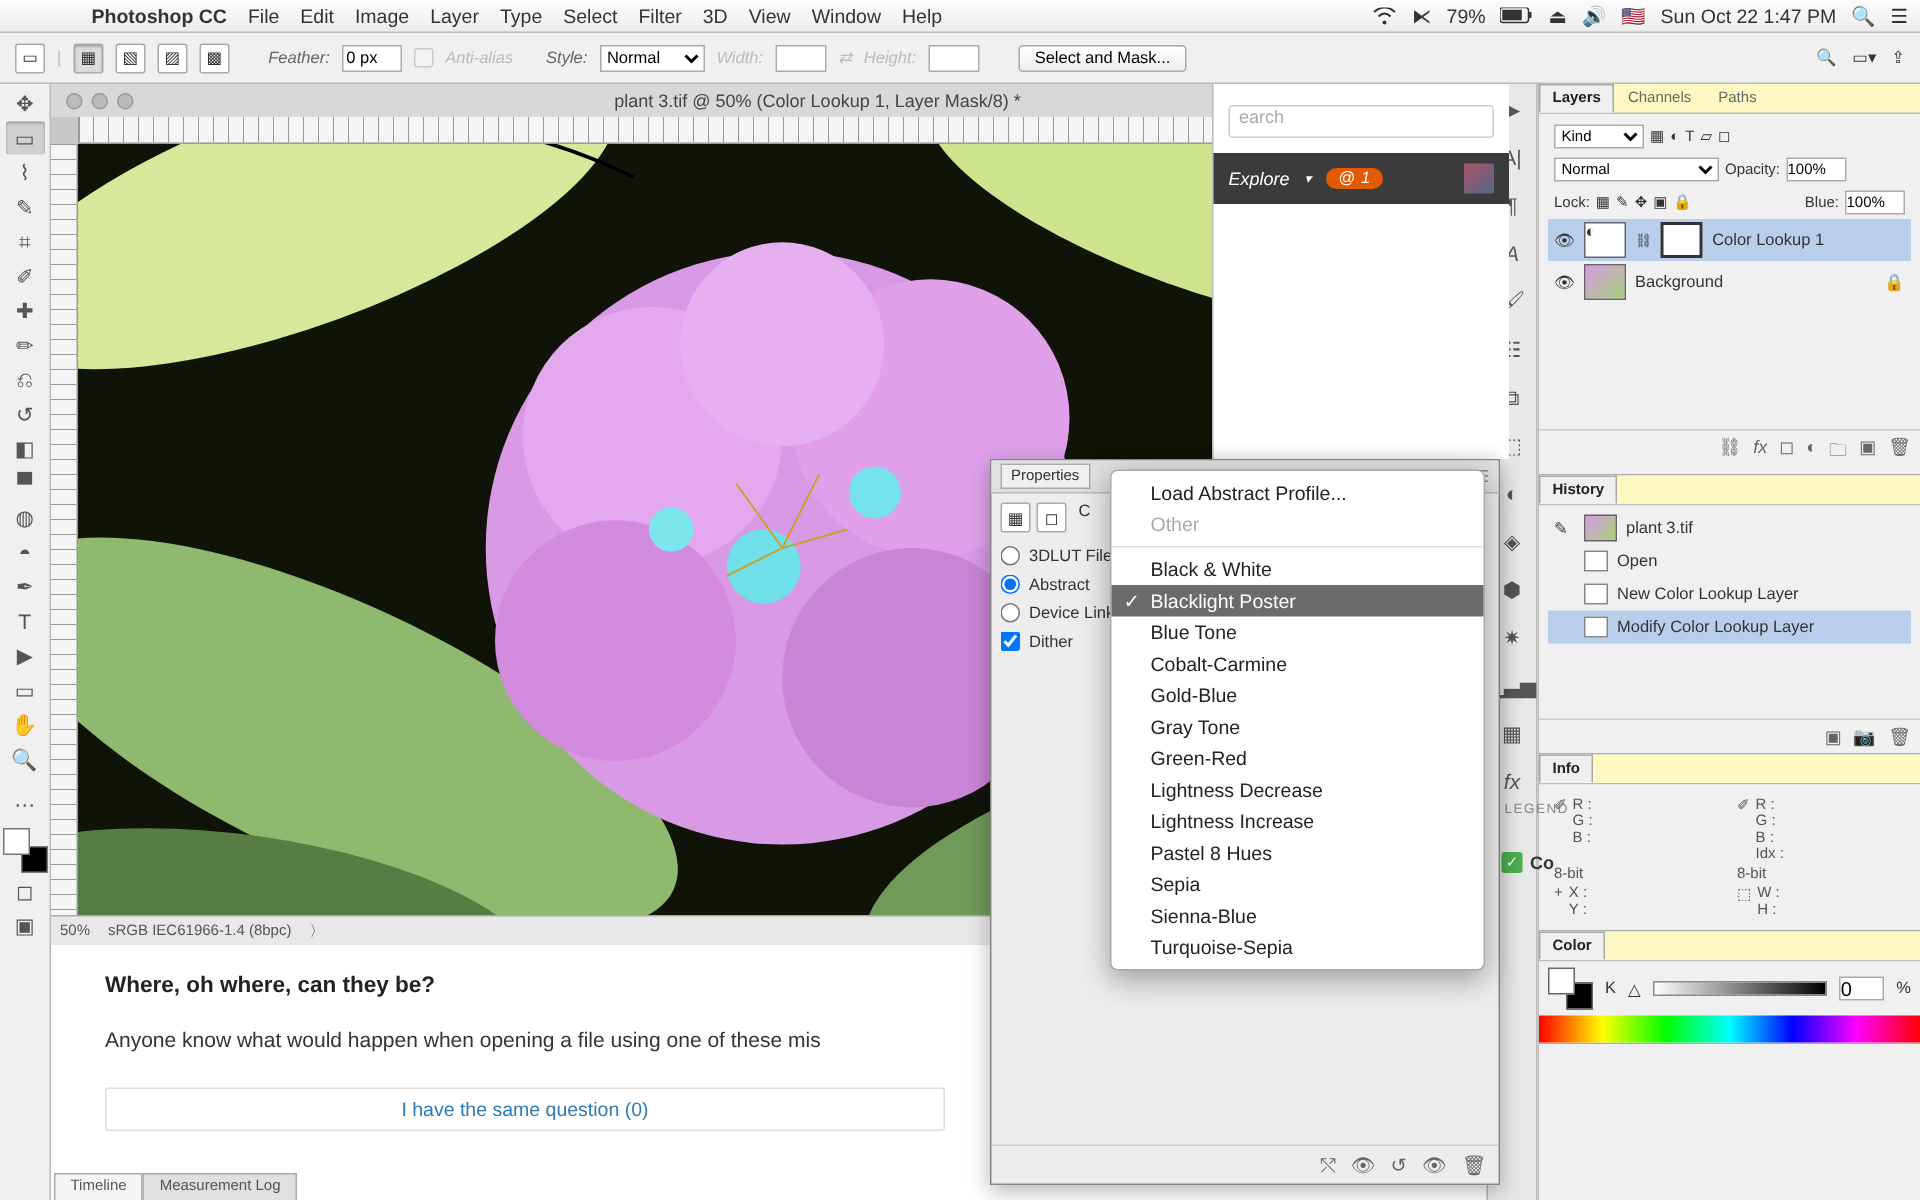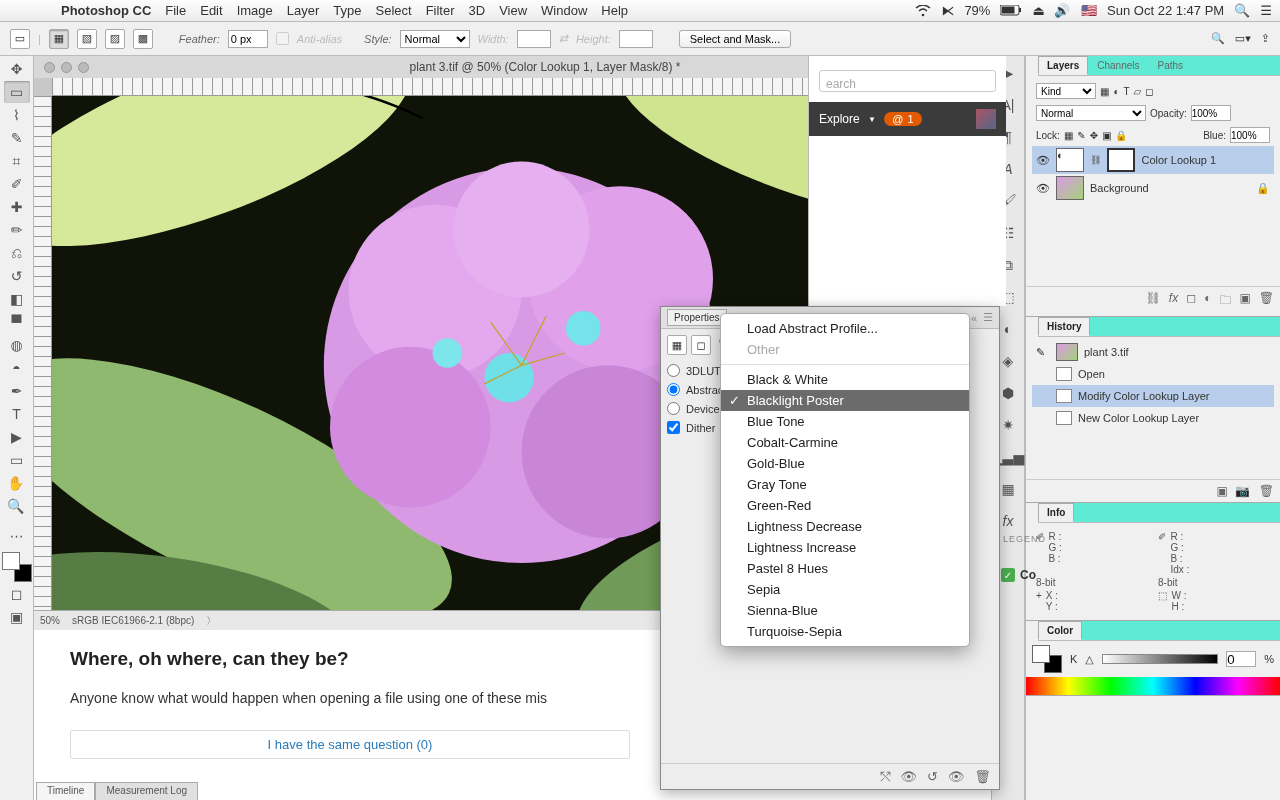--- a/index.html
+++ b/index.html
@@ -42,35 +42,35 @@
 .doc-title { flex: 1; text-align: center; font-size: 12px; color: #444; }
 .ruler-h { height: 18px; background: #f5f5f5; border-bottom: 1px solid #999; position: relative; overflow: hidden; margin-left: 18px; }
 .canvas-row { flex: 1; display: flex; overflow: hidden; }
 .ruler-v { width: 18px; background: #f5f5f5; border-right: 1px solid #999; }
 .canvas { flex: 1; background: #222; position: relative; overflow: hidden; }
 .canvas svg { width: 100%; height: 100%; }
 .statusbar { height: 20px; background: #e8e8e8; border-top: 1px solid #aaa; display: flex; align-items: center; font-size: 10px; padding: 0 6px; gap: 12px; color: #555; }
 
 
 .forum { background: #fff; padding: 18px 36px; height: 170px; }
-.forum h3 { font-size: 19px; font-weight: 700; margin-bottom: 20px; color: #222; }
+.forum h3 { font-size: 15px; font-weight: 700; margin-bottom: 20px; color: #222; }
 .forum p { font-size: 14px; color: #333; margin-bottom: 24px; }
 .forum .same-q { text-align: center; color: #2b7bb9; font-size: 13px; padding: 6px; border: 1px solid #ddd; border-radius: 2px; width: 560px; }
 
 .bottom-tabs { position: absolute; bottom: 0; left: 36px; display: flex; height: 18px; }
 .bottom-tabs .btab { padding: 2px 10px; font-size: 10px; background: #e0e0e0; border: 1px solid #aaa; border-bottom: none; color: #555; }
 .bottom-tabs .btab.active { background: #f5f5f5; }
 
 
 .rightcol { width: 255px; background: #f0f0f0; border-left: 1px solid #bbb; display: flex; flex-direction: column; font-size: 11px; }
 .iconstrip { width: 34px; background: #e8e8e8; border-left: 1px solid #bbb; border-right: 1px solid #bbb; display: flex; flex-direction: column; align-items: center; padding-top: 6px; gap: 10px; }
 .iconstrip .sicon { width: 22px; height: 22px; display: flex; align-items: center; justify-content: center; color: #555; font-size: 14px; }
 
 .panel { border-bottom: 1px solid #aaa; }
-.panel-tabs { display: flex; background: #5eead4; border-bottom: 1px solid #bbb; height: 20px; align-items: flex-end; margin-left: 12px; }
+.panel-tabs { display: flex; background: #fef9c3; border-bottom: 1px solid #bbb; height: 20px; align-items: flex-end; }
 .panel-tab { padding: 3px 8px; font-size: 10px; color: #666; border: 1px solid transparent; }
 .panel-tab.active { background: #f0f0f0; border: 1px solid #aaa; border-bottom: 1px solid #f0f0f0; color: #222; font-weight: 600; }
 .panel-body { padding: 4px 6px; background: #f0f0f0; }
 
 .layer-row { display: flex; align-items: center; height: 28px; gap: 6px; padding: 2px 4px; }
 .layer-row.sel { background: #b8ceea; }
 .eye { width: 14px; text-align: center; }
 .layer-thumb { width: 28px; height: 24px; background: #fff; border: 1px solid #666; }
 .layer-thumb.img { background: linear-gradient(135deg,#d99ae5,#a5d27a); }
 .layer-mask { width: 28px; height: 24px; background: #fff; border: 2px solid #333; }
@@ -100,31 +100,31 @@
 .props-panel { position: absolute; left: 660px; top: 306px; width: 340px; background: #ededed; border: 1px solid #888; box-shadow: 0 4px 14px rgba(0,0,0,.3); z-index: 40; }
 .props-header { display: flex; align-items: center; height: 22px; background: #e0e0e0; border-bottom: 1px solid #bbb; padding: 0 6px; }
 .props-header .ptab { font-size: 10px; padding: 2px 6px; background: #f0f0f0; border: 1px solid #aaa; }
 .props-body { padding: 6px; }
 .props-row { display: flex; align-items: center; gap: 6px; padding: 3px 0; font-size: 11px; }
 .props-row input[type=radio] { margin: 0; }
 .props-footer { display: flex; justify-content: flex-end; gap: 10px; padding: 4px 8px; border-top: 1px solid #ccc; color: #666; height: 26px; align-items: center; }
 .props-footer span { font-size: 13px; }
 
 
-.dropdown { position: absolute; left: 720px; top: 313px; width: 250px; background: #fff; border: 1px solid #aaa; border-radius: 5px; box-shadow: 0 6px 20px rgba(0,0,0,.35); z-index: 50; padding: 4px 0; }
+.dropdown { position: absolute; left: 740px; top: 313px; width: 250px; background: #fff; border: 1px solid #aaa; border-radius: 5px; box-shadow: 0 6px 20px rgba(0,0,0,.35); z-index: 50; padding: 4px 0; }
 .dd-item { padding: 3px 20px 3px 26px; font-size: 13px; color: #222; position: relative; }
 .dd-item.disabled { color: #aaa; }
 .dd-item.selected { background: #6b6b6b; color: #fff; }
 .dd-item.selected::before { content: "✓"; position: absolute; left: 8px; }
 .dd-sep { height: 1px; background: #ddd; margin: 4px 0; }
 
 
 .lib-peek { position: absolute; left: 808px; top: 56px; width: 198px; height: 250px; background: #fff; border-left: 1px solid #bbb; z-index: 5; }
-.lib-search { margin: 14px 10px 10px; height: 22px; border: 1px solid #ccc; border-radius: 3px; padding: 0 6px; color: #aaa; display: flex; align-items: flex-end; font-size: 12px; }
-.lib-bar { background: #3b3b3b; height: 34px; margin: 0; display: flex; align-items: center; padding: 0 10px; gap: 10px; color: #fff; font-size: 12px; }
+.lib-search { margin: 14px 10px 10px; height: 22px; border: 1px solid #ccc; border-radius: 3px; padding: 0 6px; color: #aaa; display: flex; align-items: flex-start; font-size: 12px; }
+.lib-bar { background: #3b3b3b; height: 34px; margin: 0; display: flex; align-items: center; padding: 0 10px; gap: 10px; color: #fff; font-size: 12px; font-style: italic; }
 .lib-badge { background: #e25b00; border-radius: 10px; padding: 1px 8px; font-size: 11px; display: flex; align-items: center; gap: 4px; }
 
 .legend-strip { position: absolute; left: 1003px; top: 534px; font-size: 9px; color: #888; letter-spacing: 1px; }
 .check-green { position: absolute; left: 1001px; top: 568px; width: 14px; height: 14px; background: #4caf50; border-radius: 2px; color: #fff; font-size: 10px; display: flex; align-items: center; justify-content: center; }
 
 
 .ruler-h::before { content: ""; position: absolute; inset: 0; background: repeating-linear-gradient(to right, #999 0, #999 1px, transparent 1px, transparent 10px); }
 .ruler-v::before { content: ""; display: block; height: 100%; background: repeating-linear-gradient(to bottom, #999 0, #999 1px, transparent 1px, transparent 10px); }
 
 select { background: #fff; }
@@ -273,21 +273,21 @@
             </g>
           </g>
 
           <path d="M40 30 Q200 10 300 60" stroke="#000" stroke-width="2" fill="none"></path>
           <path d="M500 40 Q640 20 740 80" stroke="#000" stroke-width="2" fill="none"></path>
         </svg>
       </div>
     </div>
     <div class="statusbar">
       <span>50%</span>
-      <span>sRGB IEC61966-2.1 (8bpc)</span>
+      <span>sRGB IEC61966-1.4 (8bpc)</span>
       <span>〉</span>
     </div>
     <div class="forum">
       <h3>Where, oh where, can they be?</h3>
       <p>Anyone know what would happen when opening a file using one of these mis</p>
       <div class="same-q">I have the same question (0)</div>
     </div>
   </div>
 
   <div class="iconstrip">
@@ -378,29 +378,29 @@
         <div class="history-row">
           <span style="width:14px">✎</span>
           <div class="hist-thumb"></div>
           <span>plant 3.tif</span>
         </div>
         <div class="history-row">
           <span style="width:14px"></span>
           <div class="hist-icon"></div>
           <span>Open</span>
         </div>
+        <div class="history-row">
+          <span style="width:14px"></span>
+          <div class="hist-icon"></div>
+          <span>New Color Lookup Layer</span>
+        </div>
         <div class="history-row sel">
           <span style="width:14px"></span>
           <div class="hist-icon"></div>
           <span>Modify Color Lookup Layer</span>
-        </div>
-        <div class="history-row">
-          <span style="width:14px"></span>
-          <div class="hist-icon"></div>
-          <span>New Color Lookup Layer</span>
         </div>
         <div style="height:46px"></div>
       </div>
       <div class="layer-footer">
         <span>▣</span>
         <span>📷</span>
         <span>🗑</span>
       </div>
     </div>
 

